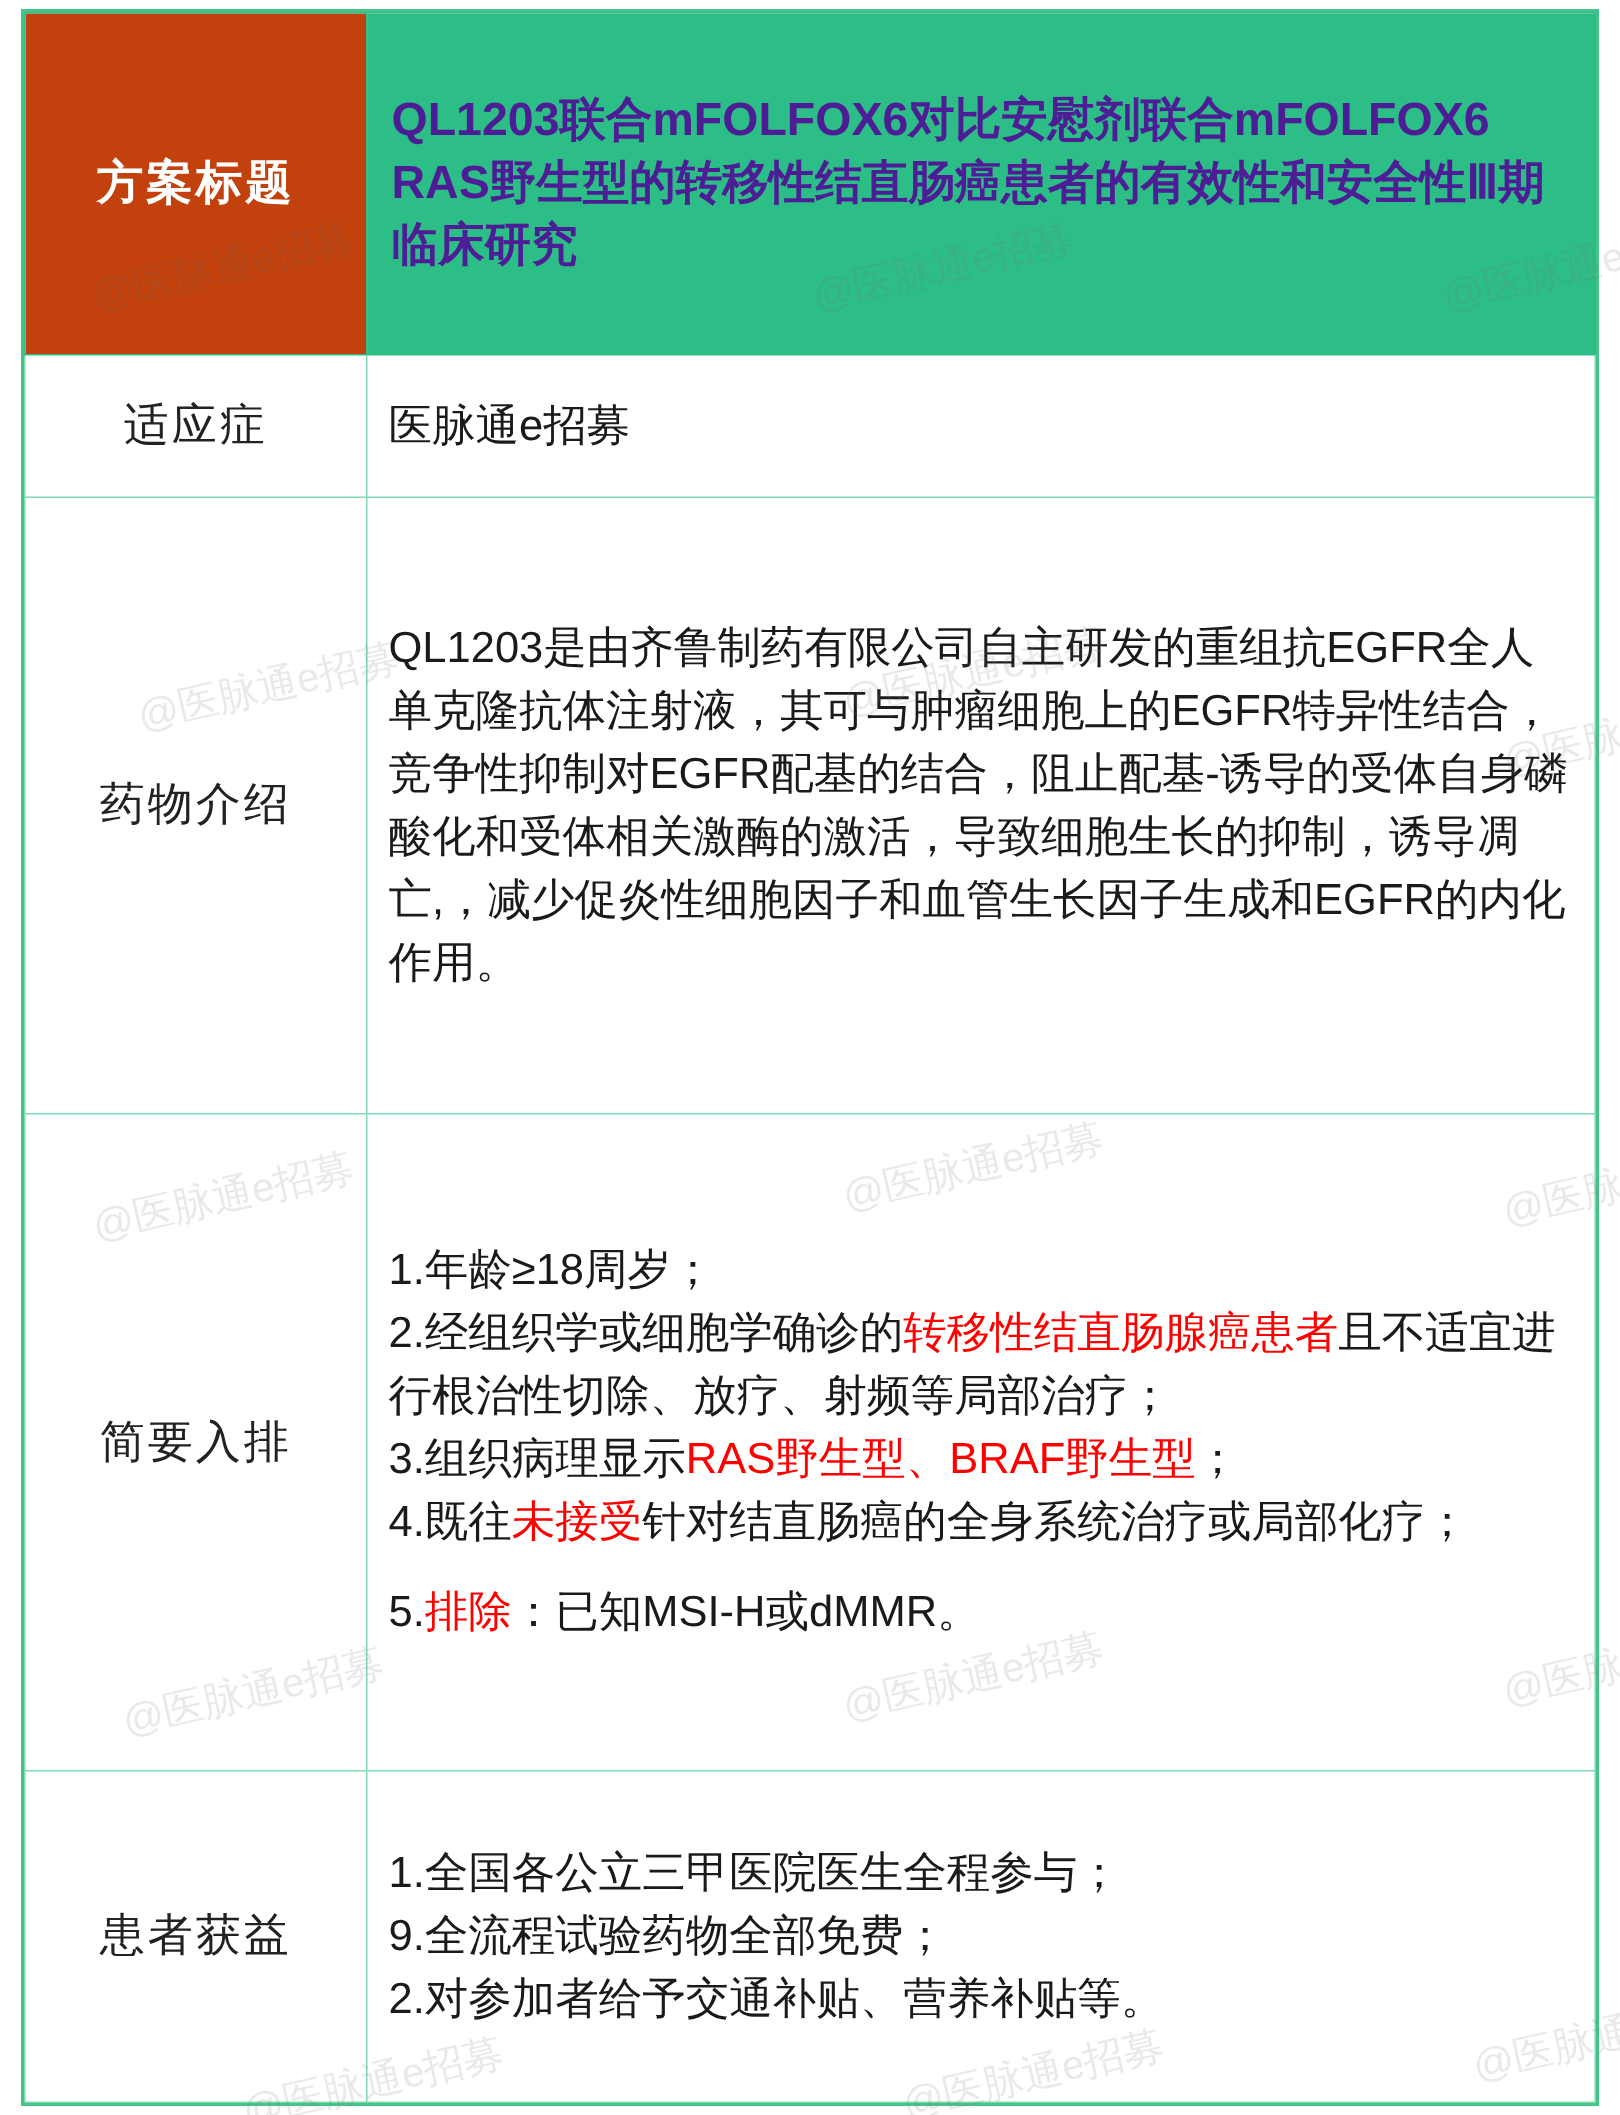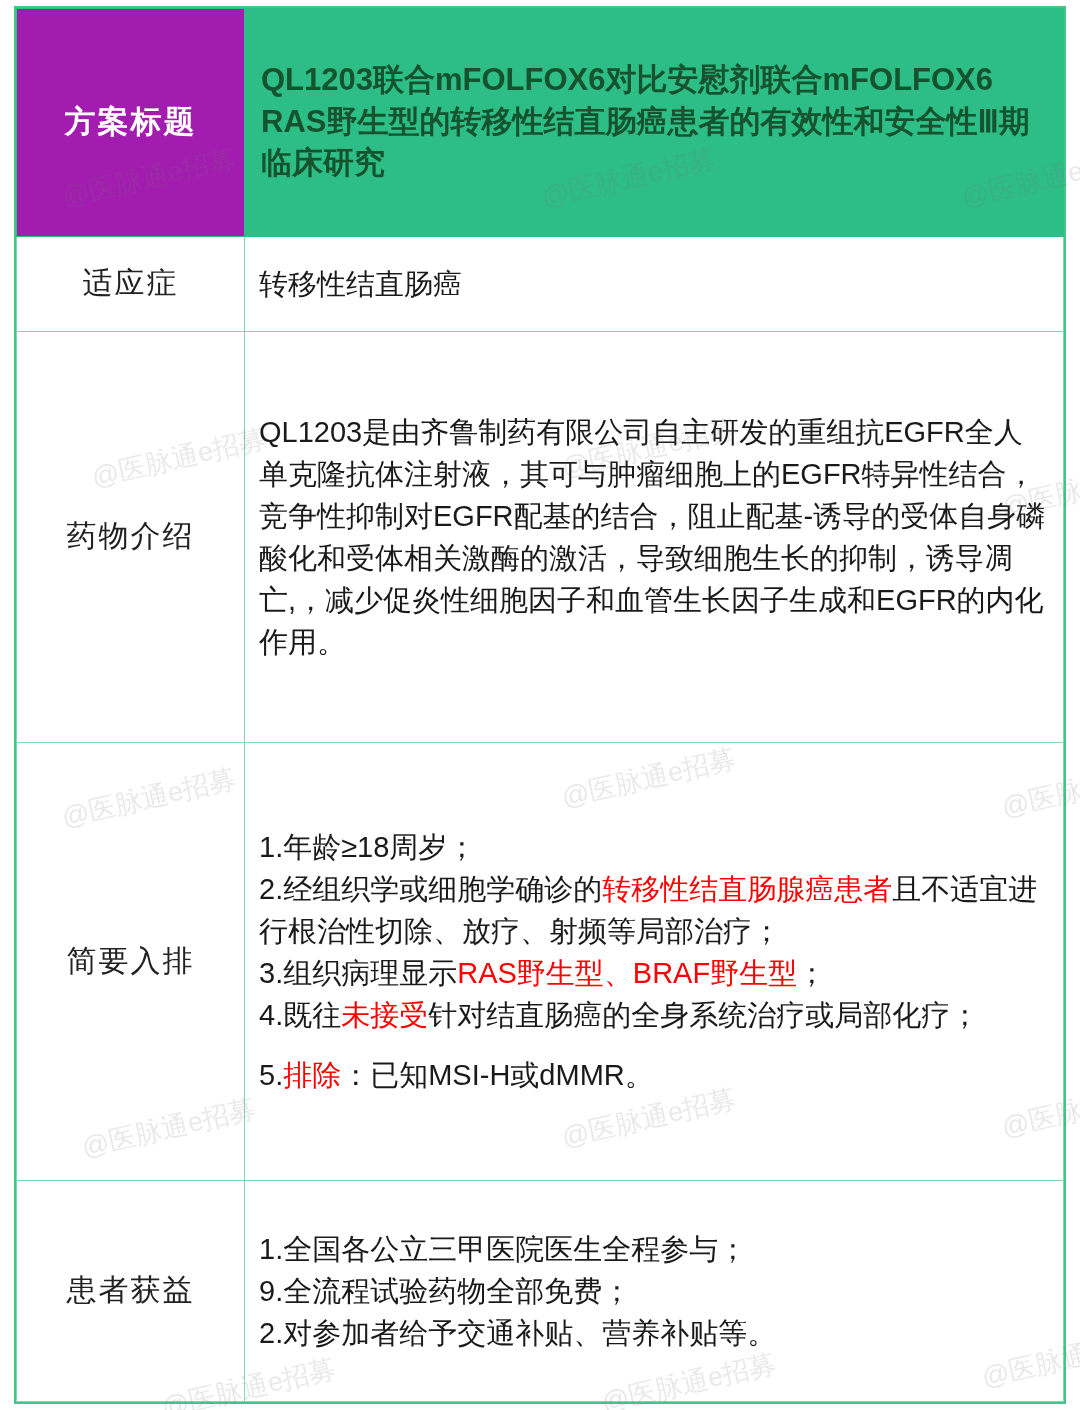--- a/index.html
+++ b/index.html
@@ -44,29 +44,29 @@
     letter-spacing: 2px;
   }
   td.value {
     font-size: 29px;
     color: #1a1a1a;
     line-height: 1.45;
     text-align: left;
   }
   
   tr.header td.label {
-    background: #a21caf;
+    background: #c2410c;
     color: #ffffff;
     font-weight: bold;
     font-size: 31px;
     border: 1px solid #2dbd87;
   }
   tr.header td.value {
     background: #2dbd87;
-    color: #14532d;
+    color: #4c1d95;
     font-weight: bold;
     font-size: 31px;
     line-height: 1.34;
     border: 1px solid #2dbd87;
     padding: 12px 16px 14px 16px;
   }
   .red {
     color: #ff0000;
     text-align: right;
   }
@@ -106,21 +106,21 @@
 
 <div class="sheet">
   <table class="info">
     <tbody>
         <tr class="header">
       <td class="label">方案标题</td>
       <td class="value">QL1203联合mFOLFOX6对比安慰剂联合mFOLFOX6 RAS野生型的转移性结直肠癌患者的有效性和安全性Ⅲ期临床研究</td>
     </tr>
     <tr>
       <td class="label">适应症</td>
-      <td class="value red">转移性结直肠癌</td>
+      <td class="value red">医脉通e招募</td>
     </tr>
     <tr>
       <td class="label">药物介绍</td>
       <td class="value intro">QL1203是由齐鲁制药有限公司自主研发的重组抗EGFR全人单克隆抗体注射液，其可与肿瘤细胞上的EGFR特异性结合，竞争性抑制对EGFR配基的结合，阻止配基-诱导的受体自身磷酸化和受体相关激酶的激活，导致细胞生长的抑制，诱导凋亡,，减少促炎性细胞因子和血管生长因子生成和EGFR的内化作用。</td>
     </tr>
     <tr>
       <td class="label">简要入排</td>
       <td class="value crit" id="criteria-cell">
             <p><span>1.年龄≥18周岁；</span></p>
             <p><span>2.经组织学或细胞学确诊的</span><span class="red">转移性结直肠腺癌患者</span><span>且不适宜进行根治性切除、放疗、射频等局部治疗；</span></p>

